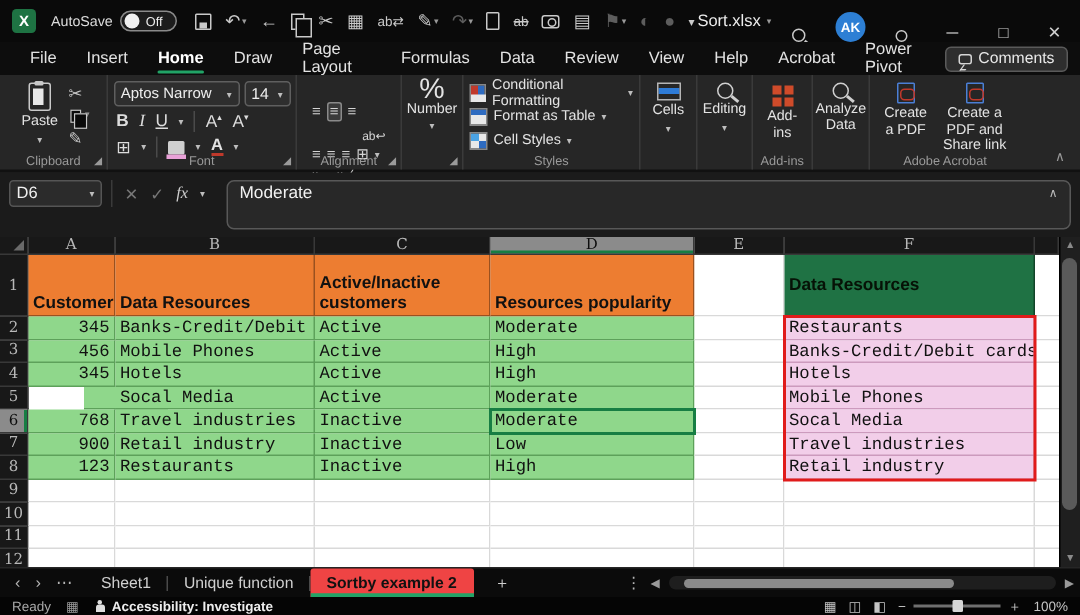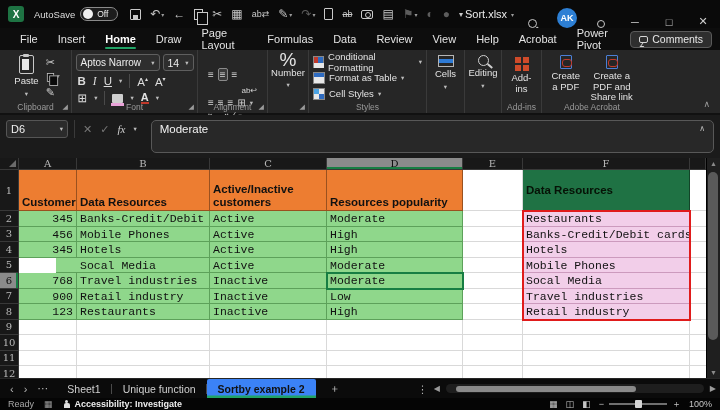--- a/index.html
+++ b/index.html
@@ -126,21 +126,21 @@
   .vscroll { position:absolute; left:706px; top:158px; width:14px; height:220px; background:#1f1f1f; border-left:1px solid #000;
              display:flex; flex-direction:column; align-items:center; justify-content:space-between; padding:2px 0; color:#8a8a8a; font-size:7px; }
   .vthumb { position:absolute; left:708px; top:172px; width:10px; height:168px; background:#5a5a5a; border-radius:5px; }
 
   
   .sheetbar { position:absolute; top:378px; left:0; width:720px; height:20px; background:#0b0b0b; border-top:1px solid #262626;
               display:flex; align-items:center; padding-left:6px; font-size:10.5px; color:#cfcfcf; }
   .navgrp { display:flex; align-items:center; gap:10px; padding:0 8px 0 4px; color:#b5b5b5; font-size:11px; }
   .stab { height:100%; display:flex; align-items:center; padding:0 11px; color:#d0d0d0; position:relative; }
   .stab .sep { position:absolute; right:0; top:5px; height:10px; width:1px; background:#4a4a4a; }
-  .stab.active { background:#3b82f6; color:#111; font-weight:bold; box-shadow:inset 0 -2.5px 0 var(--accent-green); border-radius:2px 2px 0 0; }
+  .stab.active { background:#ef4444; color:#111; font-weight:bold; box-shadow:inset 0 -2.5px 0 var(--accent-green); border-radius:2px 2px 0 0; }
   .addsheet { padding:0 14px; color:#cfcfcf; }
   .sheetbar-right { margin-left:auto; display:flex; align-items:center; gap:6px; padding-right:4px; flex:0 0 auto; }
   .hscroll { width:258px; height:9px; background:#1e1e1e; border-radius:5px; position:relative; }
   .hthumb { position:absolute; left:10px; top:1.5px; width:180px; height:6px; background:#8a8a8a; border-radius:3px; }
   .harrow { color:#9a9a9a; font-size:8px; }
 
   
   .statusbar { position:absolute; top:398px; left:0; width:720px; height:12px; background:#050505;
                display:flex; align-items:center; font-size:9px; color:#a8a8a8; padding:0 8px; gap:10px; }
   .ic-person { width:8px; height:9px; position:relative; display:inline-block; }
@@ -365,20 +365,26 @@
     </div>
 
     <div class="rgroup" style="width:40px;">
       <div class="bigbtn">
         <span class="ic-addins"></span>
         <span>Add-ins</span>
       </div>
       <span class="glabel">Add-ins</span>
     </div>
 
+    <div class="rgroup" style="width:38px;">
+      <div class="bigbtn">
+        <span class="ic-magL"></span>
+        <span>Analyze Data</span>
+      </div>
+    </div>
 
     <div class="rgroup" style="width:100px; border-right:none;">
       <div class="bigbtn" style="width:42px;">
         <span class="ic-pdf"></span>
         <span>Create a PDF</span>
       </div>
       <div class="bigbtn" style="width:56px;">
         <span class="ic-pdf"></span>
         <span>Create a PDF and Share link</span>
       </div>

